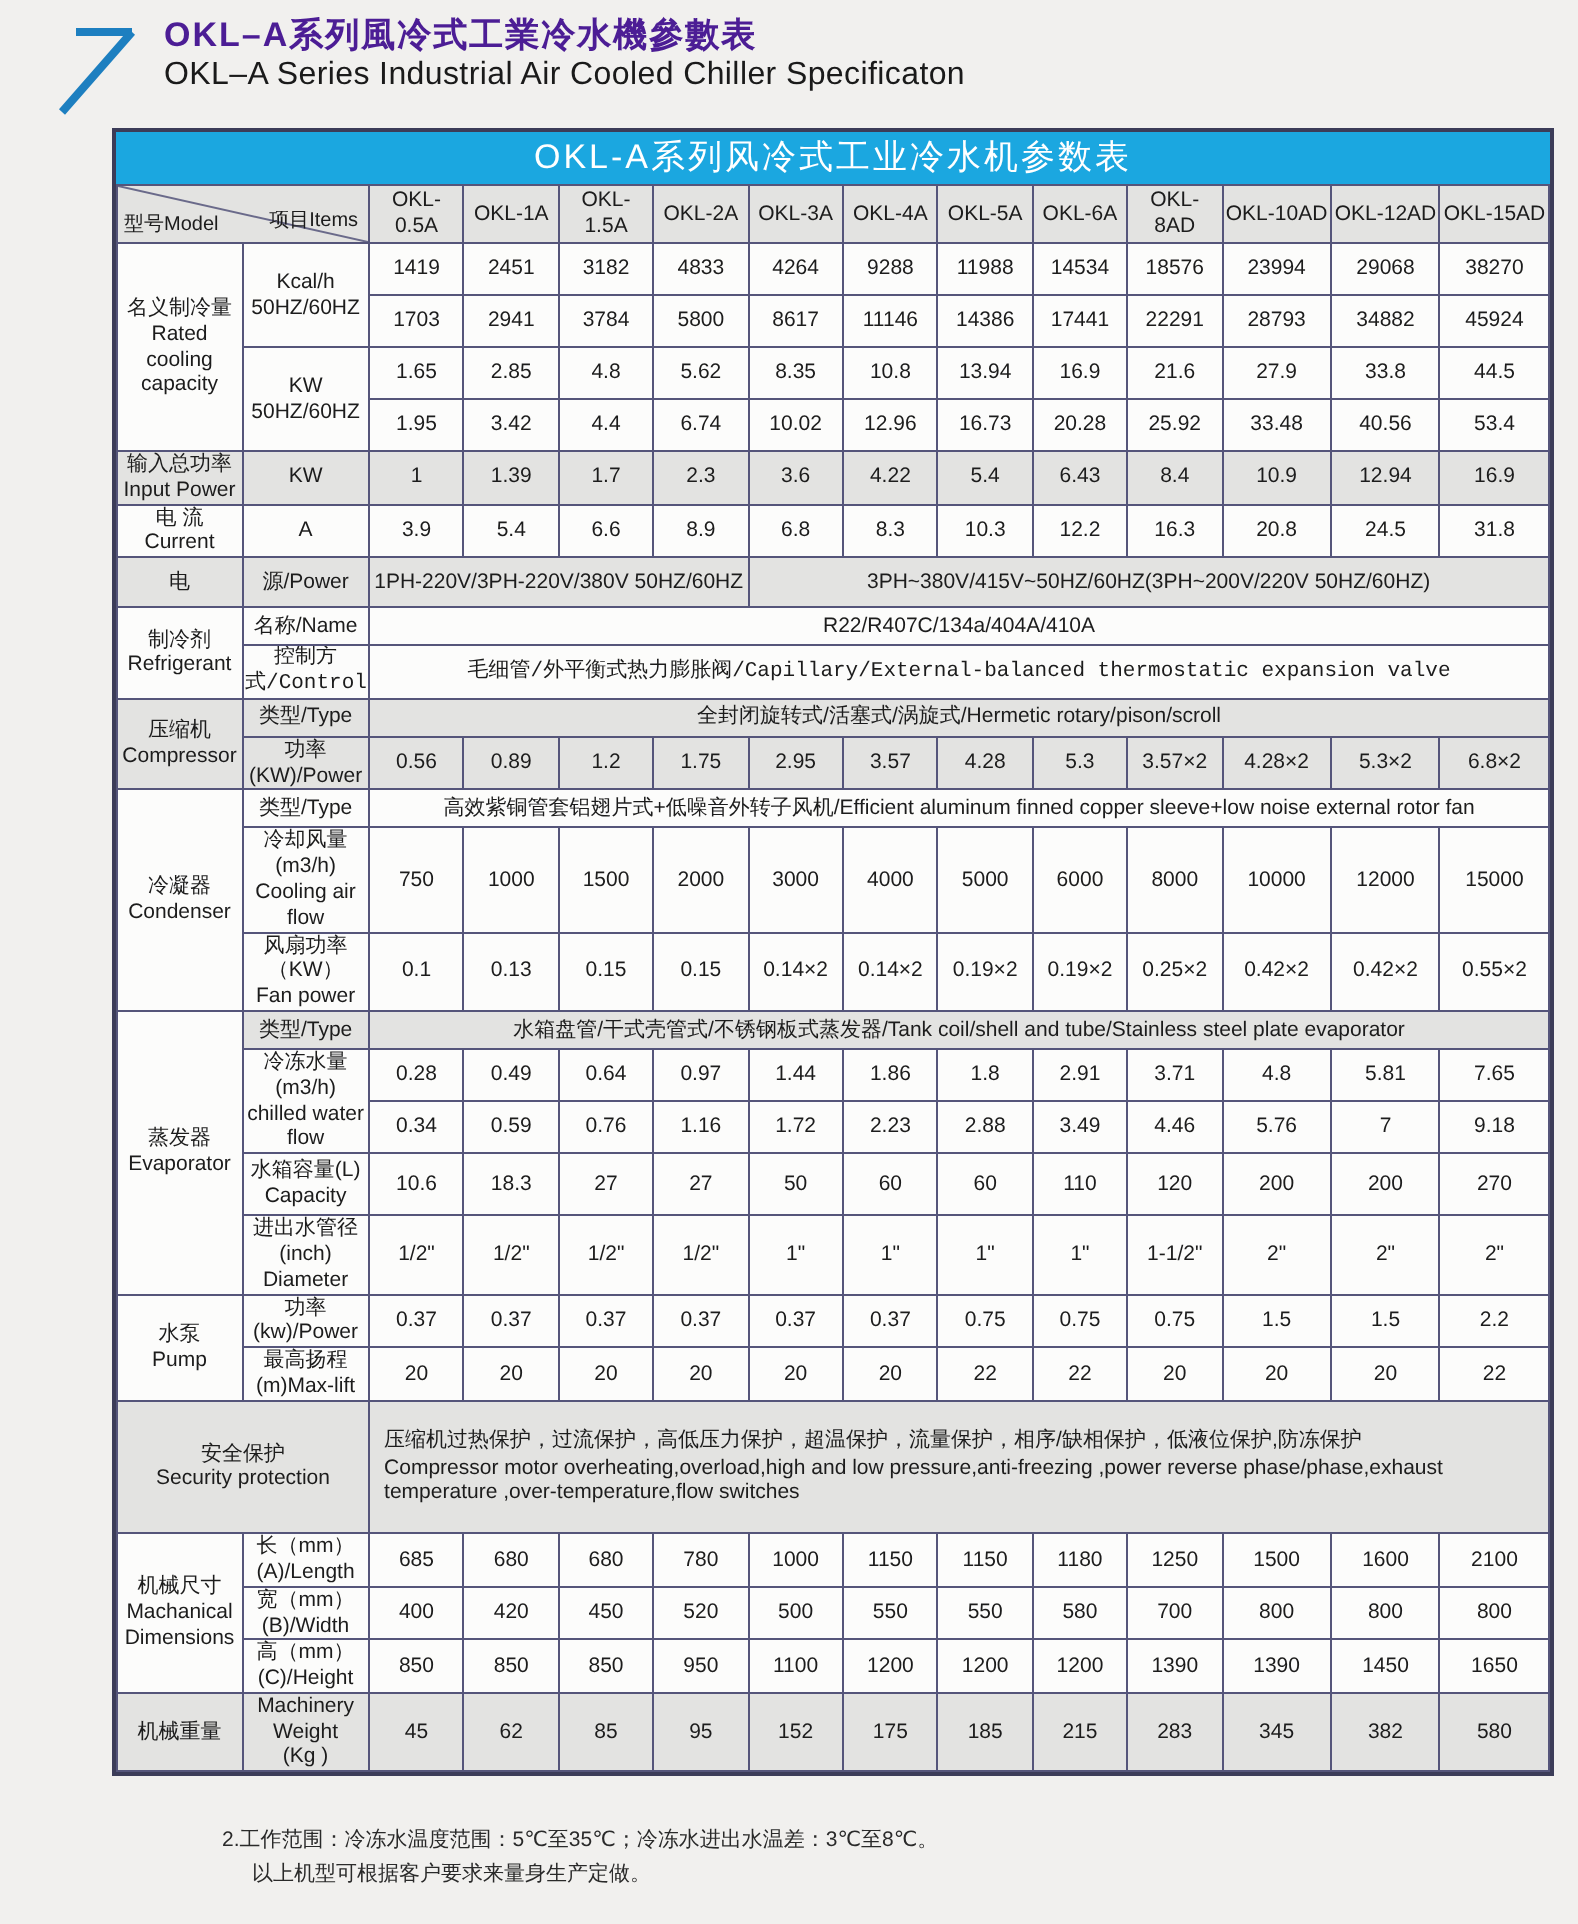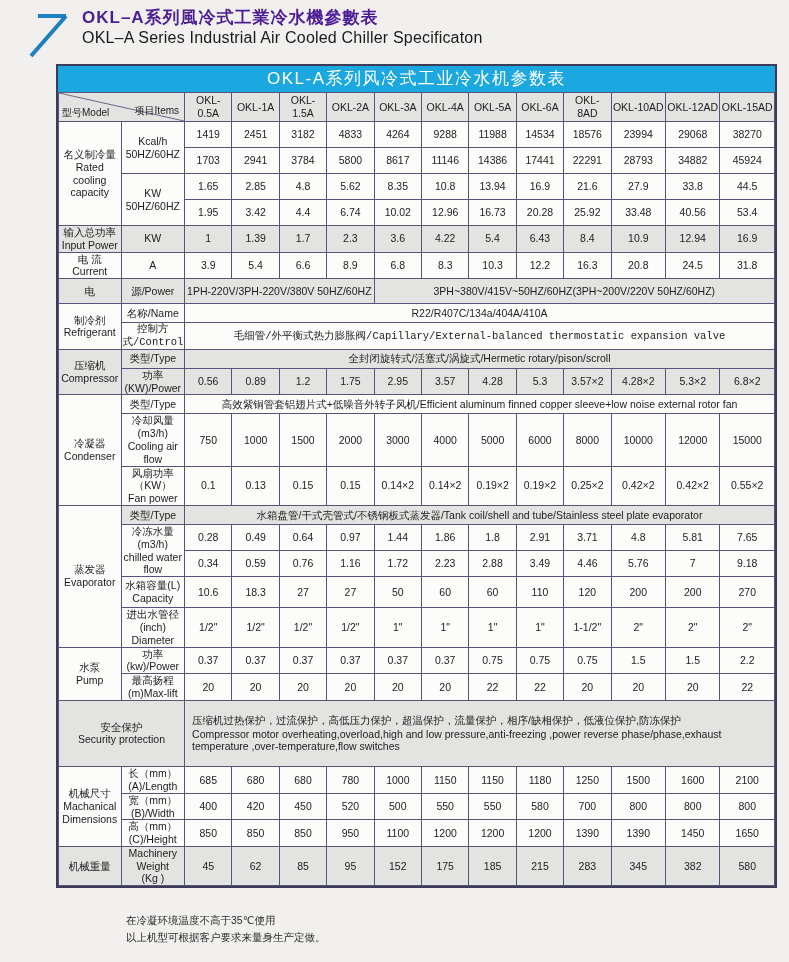--- a/index.html
+++ b/index.html
@@ -486,17 +486,17 @@
           <td>345</td>
           <td>382</td>
           <td>580</td>
         </tr>
       </tbody>
   </table>
 </div>
 
 <div class="notes">
   <div class="notes-zh">
-      <div class="note-line ind2">在冷凝环境温度不高于35℃使用</div>
+      <div class="note-line ind1">2.工作范围：冷冻水温度范围：5℃至35℃；冷冻水进出水温差：3℃至8℃。</div>
       <div class="note-line ind2">以上机型可根据客户要求来量身生产定做。</div>
     </div>
 
 </div>
 
 </body></html>

